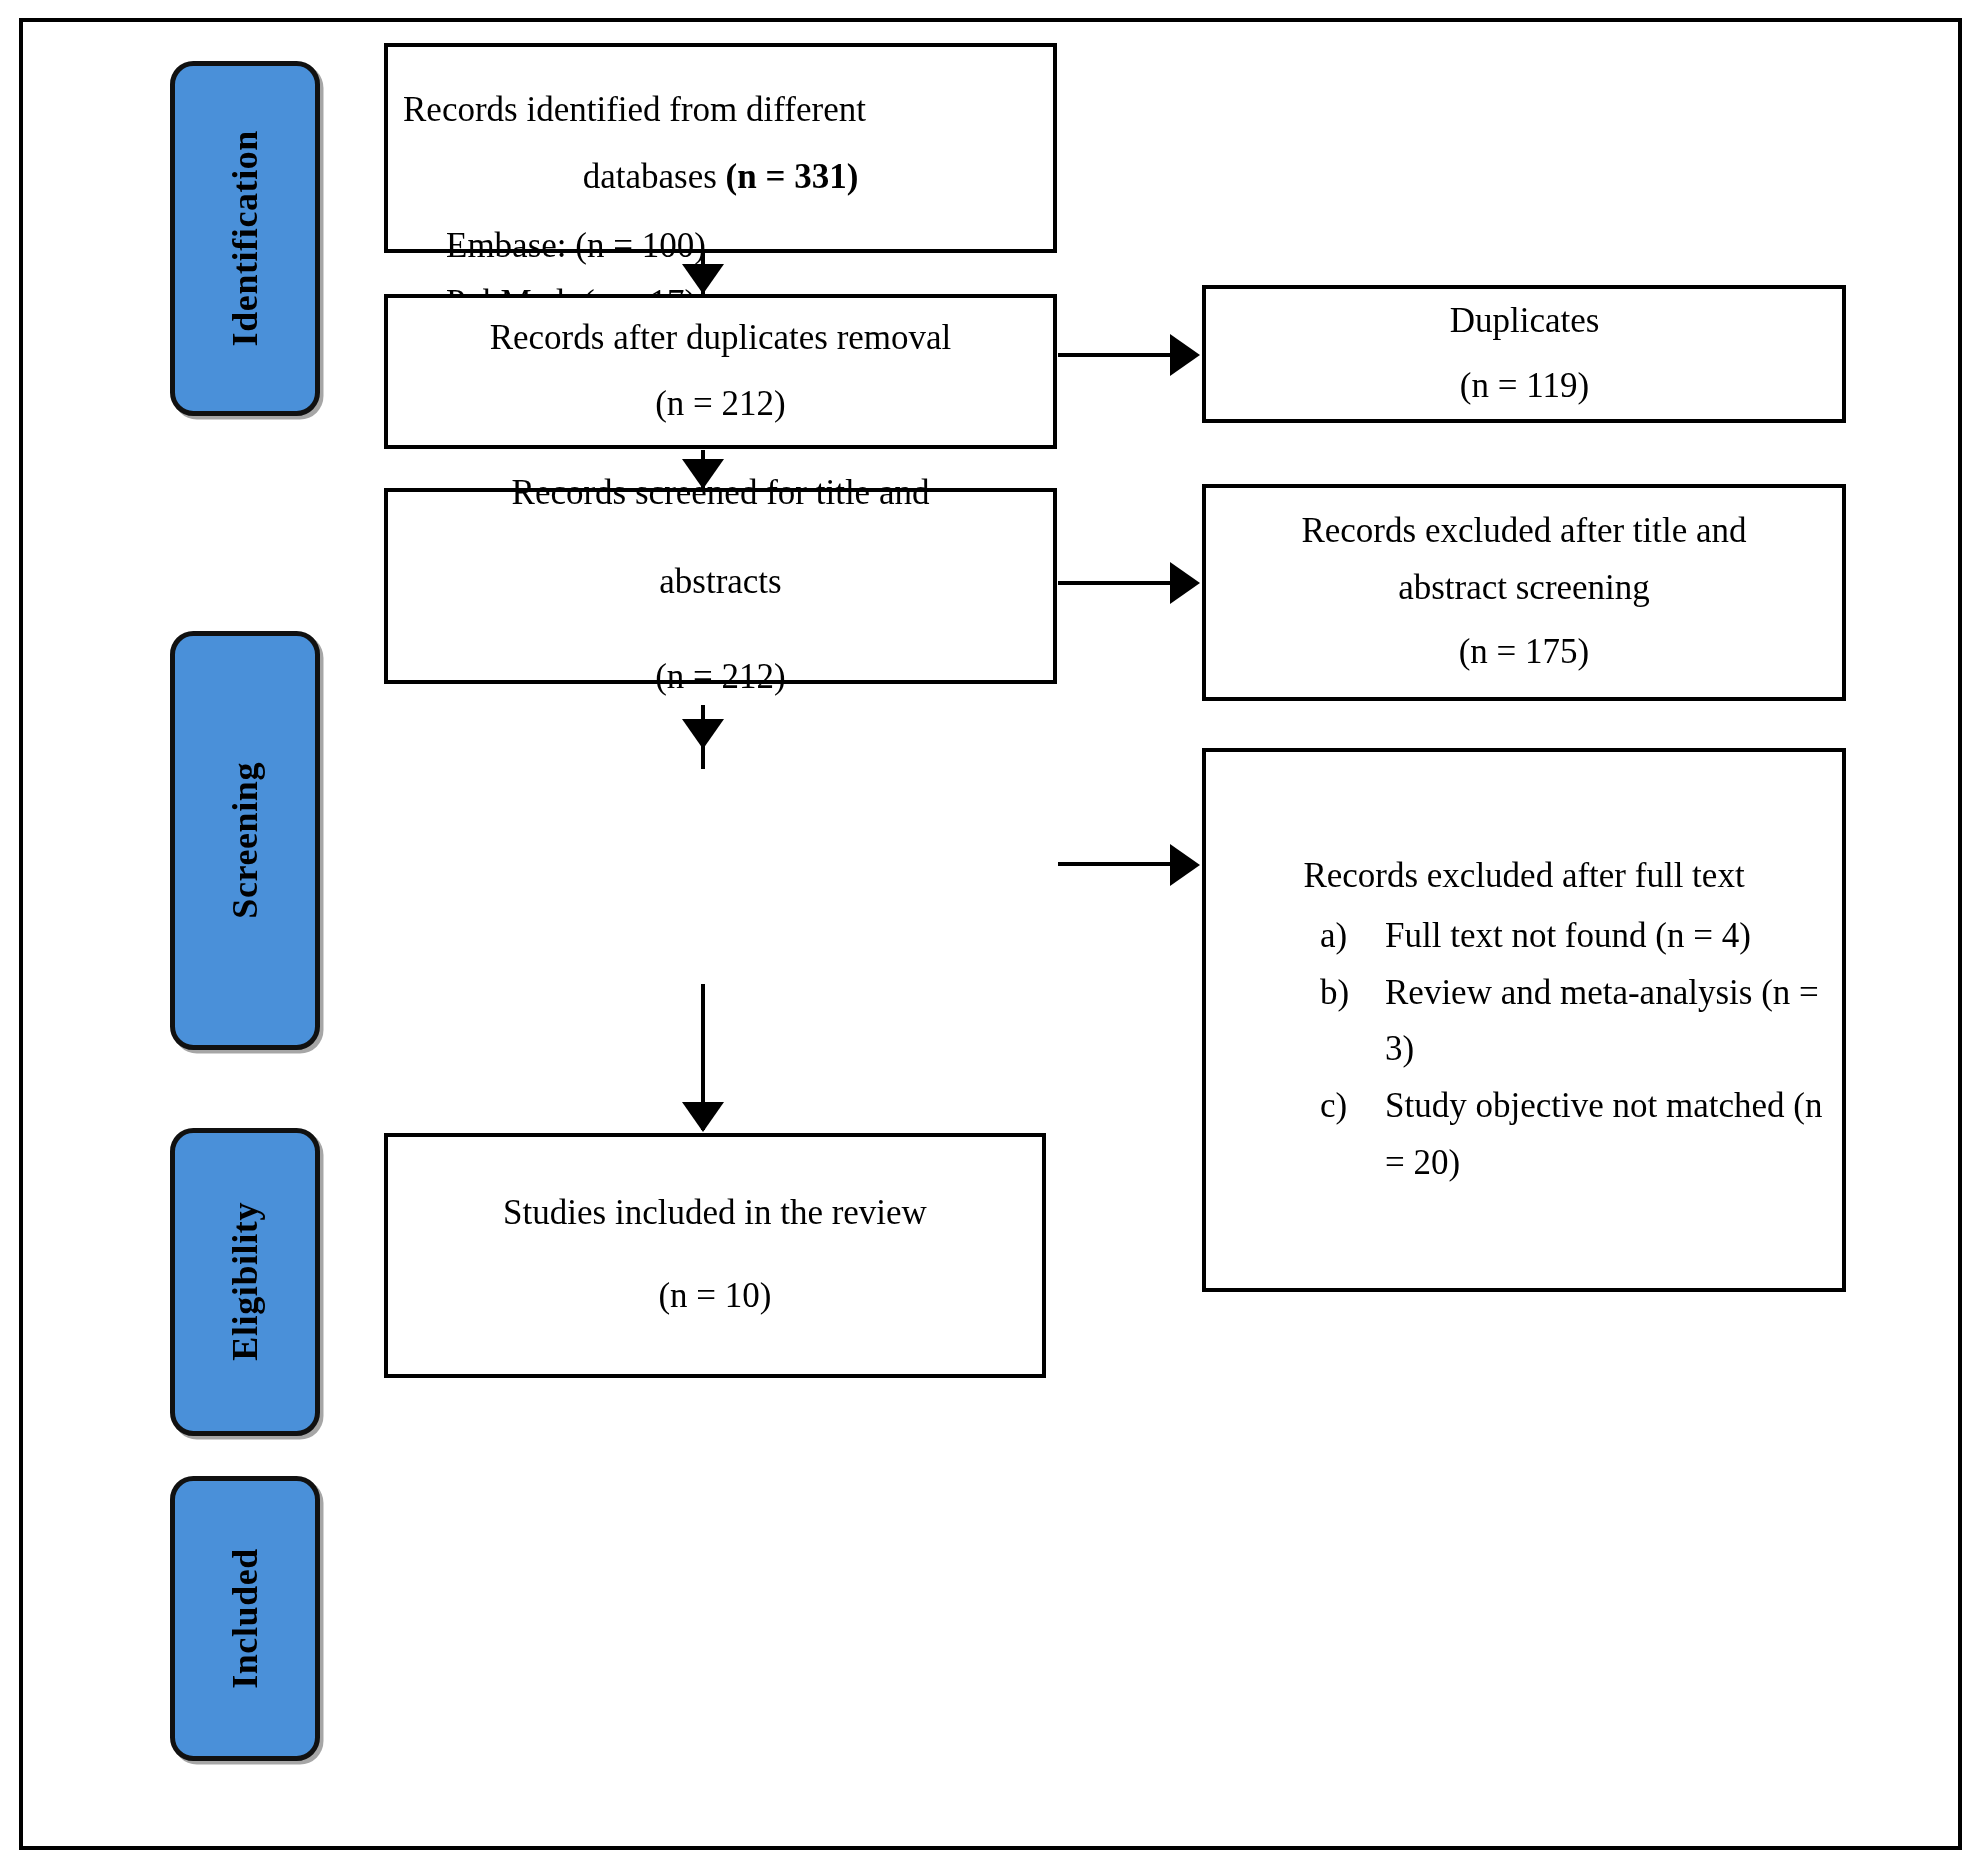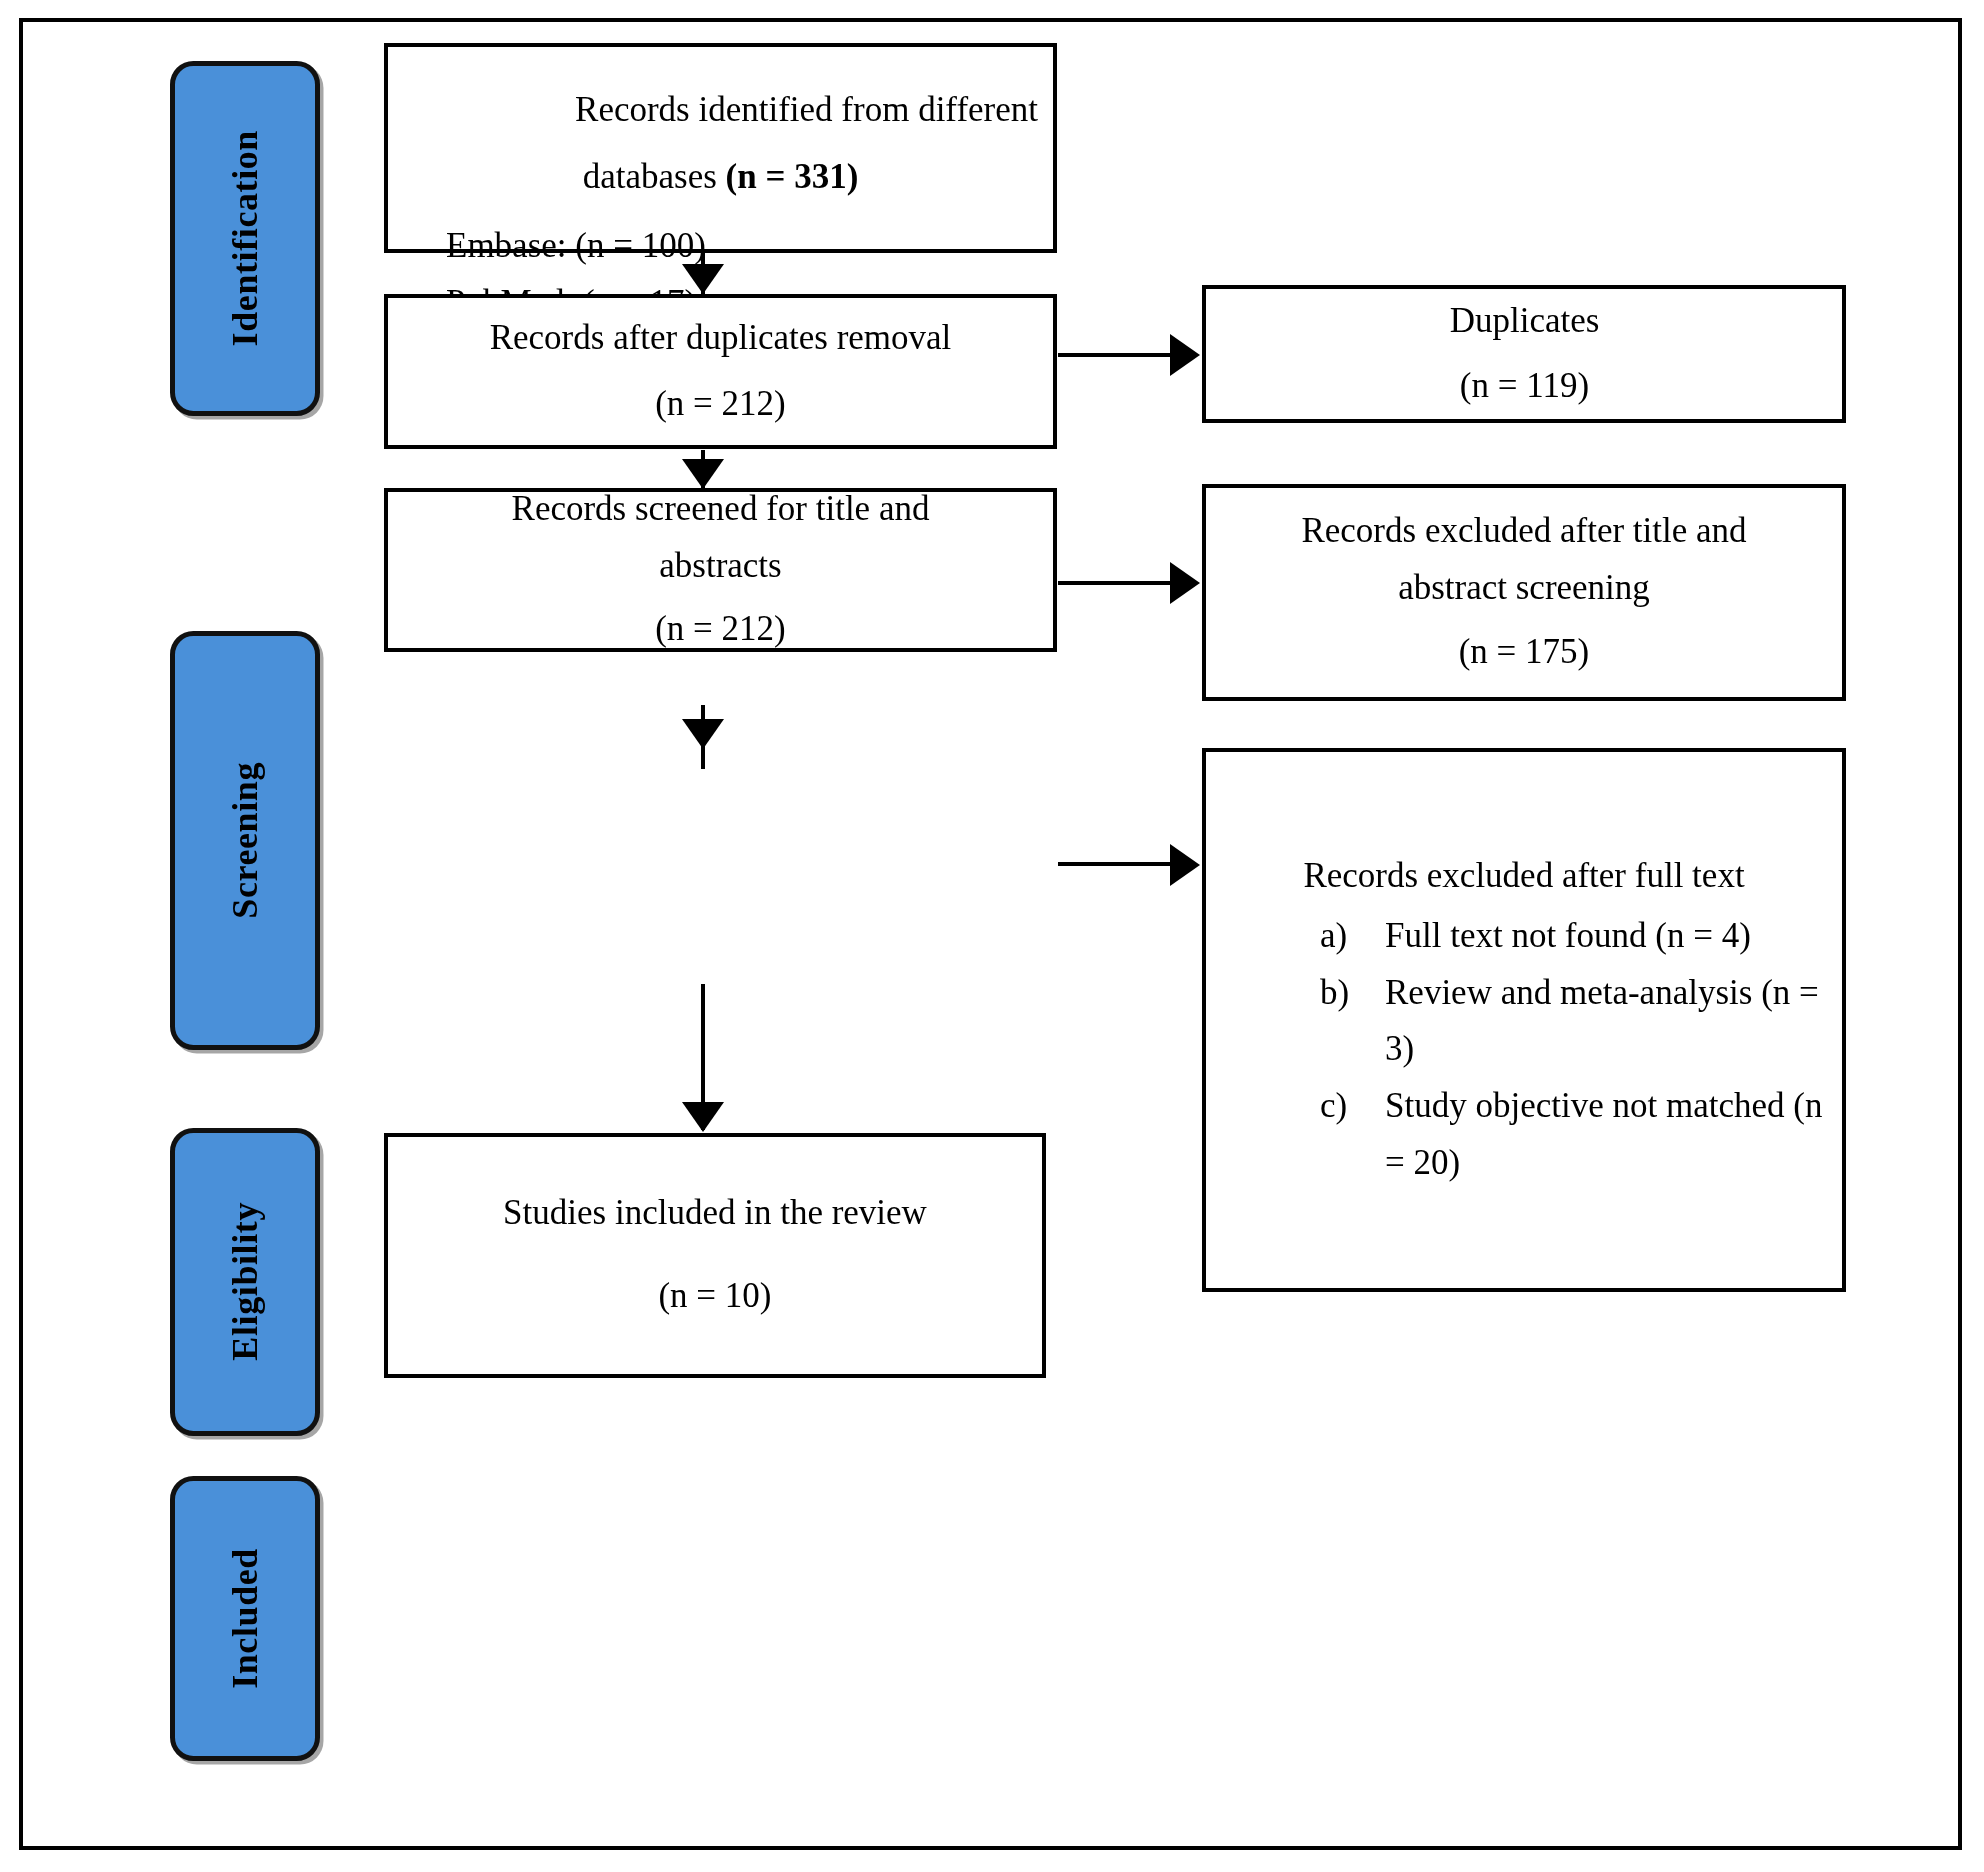--- a/index.html
+++ b/index.html
@@ -51,21 +51,21 @@
 
   <div class="stage" style="left:147px;top:1106px;width:140px;height:298px;">
     <span>Eligibility</span>
   </div>
 
   <div class="stage" style="left:147px;top:1454px;width:140px;height:275px;">
     <span>Included</span>
   </div>
 
   <div class="box lead" style="left:361px;top:21px;width:673px;height:210px;align-items:stretch;">
-    <div class="ln" style="text-align:right">Records identified from different</div>
+    <div class="ln" style="text-align:left">Records identified from different</div>
     <div class="ln" style="text-align:center;margin-top:10.5px;">
       <span>databases </span><b class="nb">(n = 331)</b>
     </div>
     <div style="margin-top:13px;padding-left:43px;">
       <div class="ln" style="text-align:left">Embase: (n = 100)</div>
       <div class="ln" style="text-align:left">PubMed:  (n = 17)</div>
       <div class="ln" style="text-align:left">Web of science: (n = 37)</div>
       <div class="ln" style="text-align:left">Scopus:  (n = 177)</div>
     </div>
   </div>
@@ -82,21 +82,21 @@
   <div class="aright" style="left:1147px;top:312px;"></div>
 
   <div class="box" style="left:1179px;top:263px;width:644px;height:138px;padding-left:16px;">
     <div class="ln">Duplicates</div>
     <div class="ln" style="margin-top:8.2px;">(n = 119)</div>
   </div>
 
   <div class="vline" style="left:678px;top:428px;height:41px;"></div>
   <div class="adown" style="left:659px;top:437px;"></div>
 
-  <div class="box" style="left:361px;top:466px;width:673px;height:164px;">
+  <div class="box" style="left:361px;top:466px;width:673px;height:196px;gap:32px;">
     <div class="ln">Records screened for title and</div>
     <div class="ln">abstracts</div>
     <div class="ln" style="margin-top:7px;">(n = 212)</div>
   </div>
 
   <div class="hline" style="left:1035px;top:559px;width:124px;"></div>
   <div class="aright" style="left:1147px;top:540px;"></div>
 
   <div class="box" style="left:1179px;top:462px;width:644px;height:217px;">
     <div class="ln">Records excluded after title and</div>

